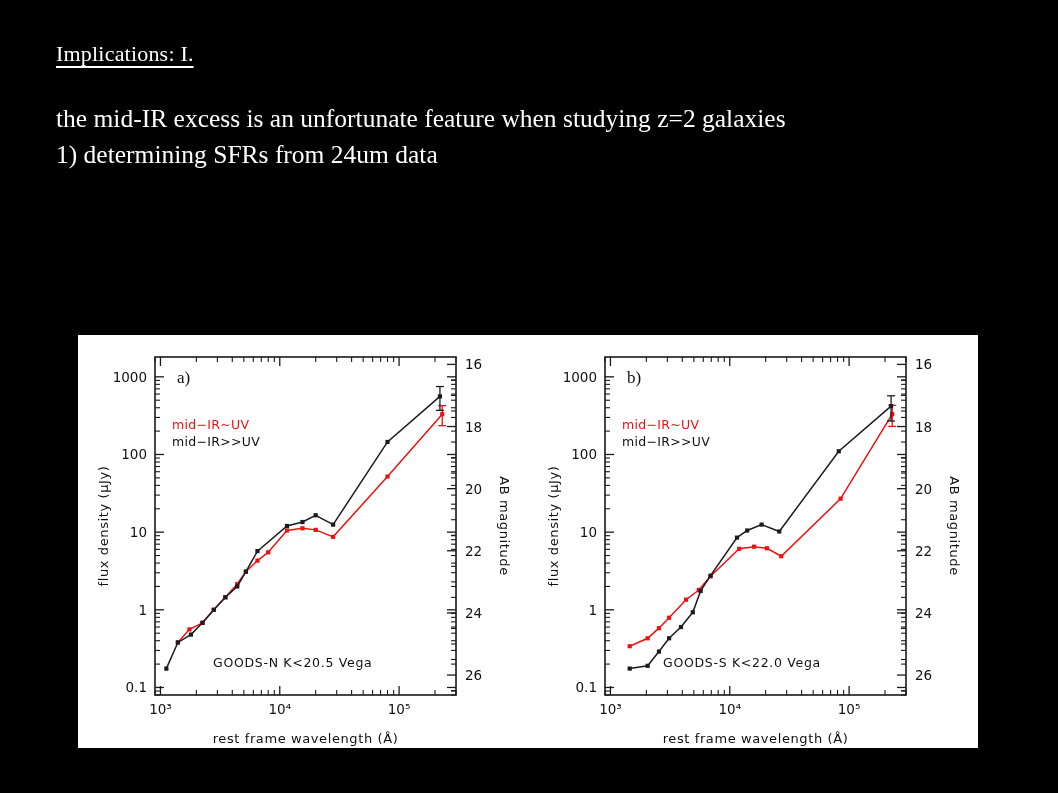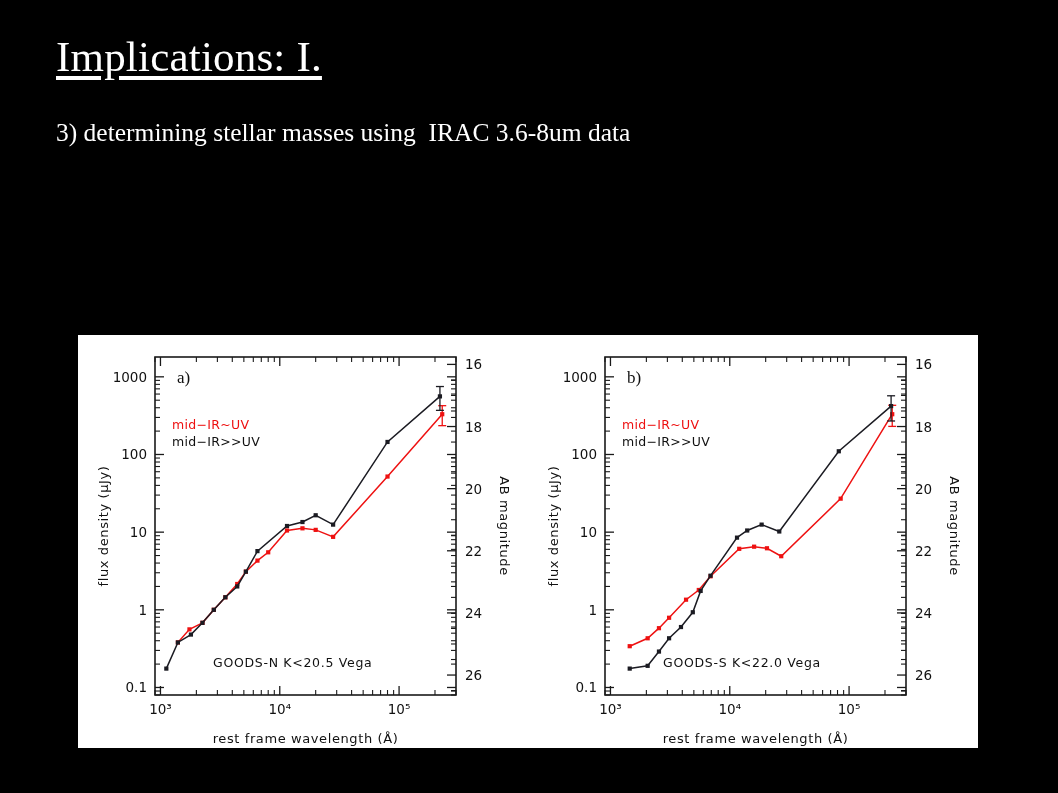--- a/index.html
+++ b/index.html
@@ -10,25 +10,25 @@
     font-family:"Liberation Serif", serif;
     overflow:hidden;
     position:relative;
   }
   #slide{position:absolute;inset:0;}
 
   
   .text-block{position:absolute;left:56px;top:34px;width:960px;}
   .slide-title{
     font-family:"Liberation Serif", serif;
-    font-size:43px;color:#ffffff;
+    font-size:22px;color:#ffffff;
     text-decoration:underline;
     text-underline-offset:5px;
     letter-spacing:.2px;
-    margin:0 0 36px 0;font-weight:400;line-height:1.05;
+    margin:8px 0 36px 0;font-weight:400;line-height:1.05;
   }
   .body-line{
     font-family:"Liberation Serif", serif;
     font-size:25.5px;color:#ffffff;line-height:36px;
     white-space:pre;margin:0;
   }
 
   
   #figure{
     position:absolute;left:78px;top:335px;width:900px;height:413px;
@@ -72,21 +72,22 @@
   .ebar-black{stroke:#1b1b22;stroke-width:1.3;}
   .ebar-red{stroke:#ee1111;stroke-width:1.3;}
 </style>
 </head>
 <body>
 
 <div id="slide">
 
   <div class="text-block">
     <h1 class="slide-title">Implications: I.</h1>
-    <p class="body-line">3) determining stellar masses using  IRAC 3.6-8um data</p>
+    <p class="body-line">the mid-IR excess is an unfortunate feature when studying z=2 galaxies</p>
+    <p class="body-line">1) determining SFRs from 24um data</p>
   </div>
 
   <div id="figure">
     <div class="panel" id="panel-a">
         <svg width="450" height="413" viewBox="0 0 450 413">
           <rect x="77" y="22" width="301" height="338" class="axis-line"></rect>
           <line x1="82.45924162408876" y1="360" x2="82.45924162408876" y2="351" class="tick"></line>
           <line x1="82.45924162408876" y1="22" x2="82.45924162408876" y2="31" class="tick"></line>
           <text x="82.45924162408876" y="379" text-anchor="middle" class="ticklabel">10³</text>
           <line x1="201.76739329927102" y1="360" x2="201.76739329927102" y2="351" class="tick"></line>

